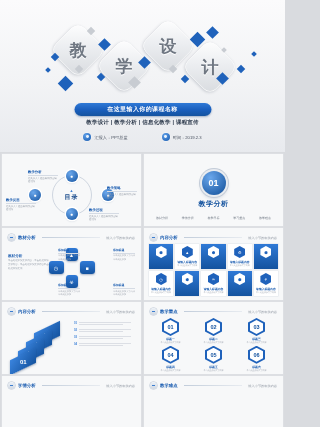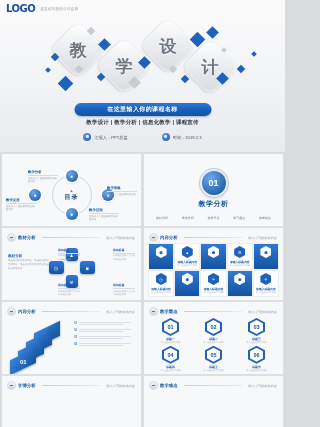--- a/index.html
+++ b/index.html
@@ -203,24 +203,20 @@
     color:#14539f;font-size:5.5px;font-weight:bold;}
   .hcell .ht{font-size:2.8px;font-weight:bold;color:#1a5cb0;margin-top:1px;}
   .hcell .hd{font-size:2px;color:#a8aeb8;line-height:1.4;text-align:center;}
 </style>
 </head>
 <body>
 
 <div class="page">
 
   <div class="hero">
-    <div class="topbar">
-      <div class="logo">LOGO</div>
-      <div class="logo-sub">这里填写您的公司名称</div>
-    </div>
 
     <div class="tiles">
       <div class="tile t1">
           <span>教</span>
         </div>
       <div class="tile t2">
           <span>学</span>
         </div>
       <div class="tile t3">
           <span>设</span>

